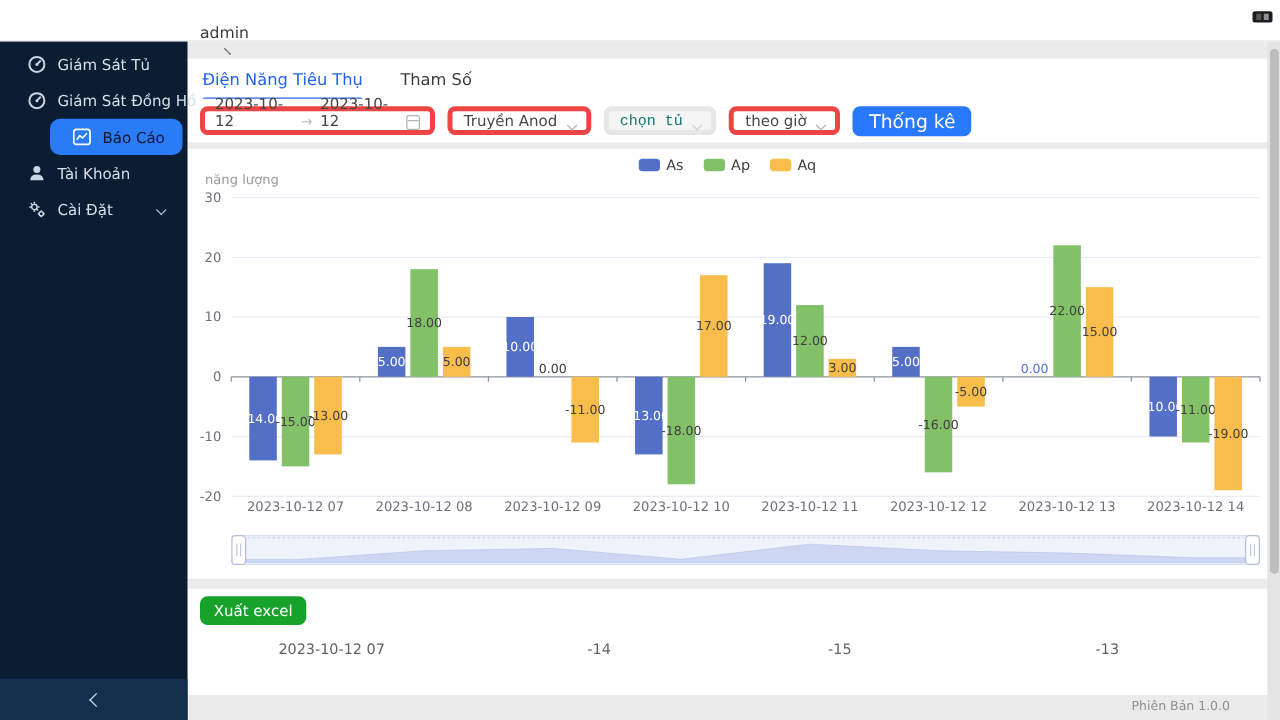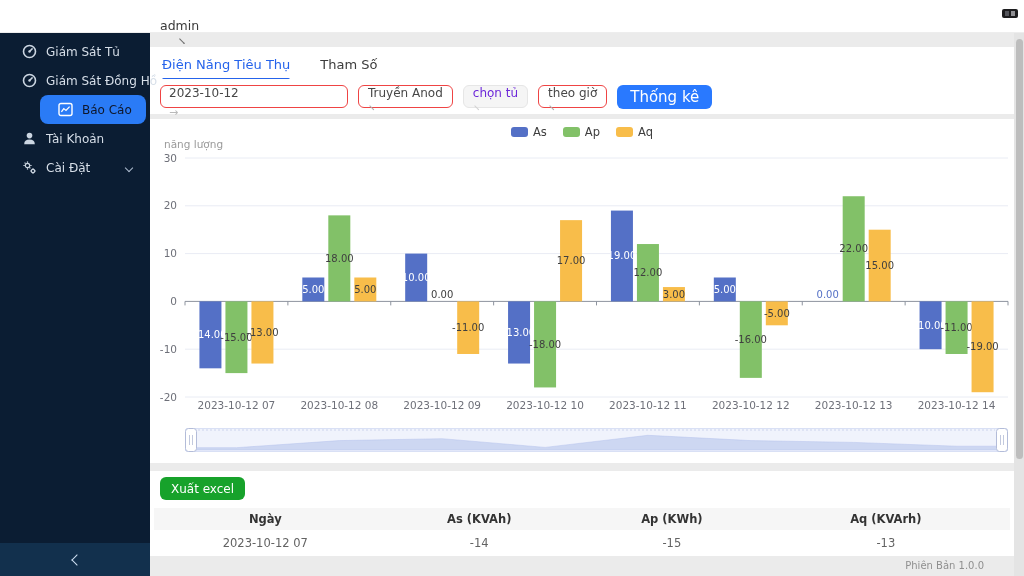--- a/index.html
+++ b/index.html
@@ -39,30 +39,30 @@
   
   .main { position:absolute; left:150px; top:33px; width:874px; height:543px; background:#ebebeb; }
   .card { position:absolute; left:0; width:864px; background:#fff; }
   
   .tabs-card { top:14px; height:38px; border-bottom:1px solid #eeeeee; display:flex; align-items:center; padding-left:12px; gap:30px; }
   .tab { font-size:13px; color:#3c3c3c; height:38px; line-height:36px; cursor:pointer; position:relative; }
   .tab.active { color:#2563eb; }
   .tab.active:after { content:""; position:absolute; left:0; right:0; bottom:4px; height:2.5px; background:#2563eb; border-radius:2px; }
   
   .filter-card { top:46px; height:35px; display:flex; align-items:center; gap:10px; padding-left:10px; }
-  .ctrl { height:23px; border:1px solid #ef4444; border-radius:6px; background:#fff; display:flex; align-items:flex-start;
-          font-size:12px; color:#474747; cursor:pointer;flex-direction:column; }
+  .ctrl { height:23px; border:4px solid #ef4444; border-radius:6px; background:#fff; display:flex; align-items:flex-end;
+          font-size:12px; color:#474747; cursor:pointer; }
   .rangepicker { width:188px; padding:0 8px; gap:6px; justify-content:space-between; }
   .range-arrow { color:#b9b9b9; font-size:11px; }
   .cal-icon { width:12px; height:12px; border:1.2px solid #b5b5b5; border-radius:2px; position:relative; }
   .cal-icon:before { content:""; position:absolute; left:0; right:0; top:2.6px; height:1.1px; background:#b5b5b5; }
   .select { padding:0 9px; gap:8px; }
   .sel-caret { width:6px; height:6px; border-right:1.3px solid #b0b0b0; border-bottom:1.3px solid #b0b0b0;
                transform:rotate(45deg) translateY(-1px); }
-  .select.disabled { background:#f5f5f5; color:#6d28d9; border-color:#e6e6e6; cursor:not-allowed; }
+  .select.disabled { background:#f5f5f5; color:#0f766e; border-color:#e6e6e6; cursor:not-allowed;font-family:Liberation Mono, monospace; }
   .select.disabled .sel-caret { border-color:#d2d2d2; }
   .btn-primary { height:24px; padding:0 13px; background:#2979ff; color:#fff; border:none; border-radius:6px;
                  font-size:15px; font-family:inherit; cursor:pointer; }
   
   .chart-card { top:86px; height:344px; }
   .legend { position:absolute; left:50%; top:6px; transform:translateX(-50%); display:flex; gap:16px; align-items:center; }
   .legend-item { display:flex; align-items:center; gap:5px; cursor:pointer; }
   .swatch { width:17px; height:10px; border-radius:3px; background:#ccc; }
   .legend-item span { font-size:11.5px; color:#3e3e3e; }
   .y-name { position:absolute; left:14px; top:19px; font-size:10.5px; color:#9a9a9a; }
@@ -296,26 +296,20 @@
         <line x1="7.5" x2="7.5" y1="7" y2="17" stroke="#c2c9de"></line>
         <rect x="811.5" y="0.5" width="11" height="23" rx="3" fill="#ffffff" stroke="#b3bcd9"></rect>
         <line x1="815.5" x2="815.5" y1="7" y2="17" stroke="#c2c9de"></line>
         <line x1="818.5" x2="818.5" y1="7" y2="17" stroke="#c2c9de"></line>
       </svg>
   </div>
 
   <div class="card table-card">
     <button class="btn-excel">Xuất excel</button>
     <div class="tbl">
-      <div class="tbl-row head">
-        <div class="tbl-cell c0">Ngày</div>
-        <div class="tbl-cell c1">As (KVAh)</div>
-        <div class="tbl-cell c2">Ap (KWh)</div>
-        <div class="tbl-cell c3">Aq (KVArh)</div>
-      </div>
       <div class="tbl-row data">
         <div class="tbl-cell c0">2023-10-12 07</div>
         <div class="tbl-cell c1">-14</div>
         <div class="tbl-cell c2">-15</div>
         <div class="tbl-cell c3">-13</div>
       </div>
     </div>
   </div>
 
   <div class="page-footer">

